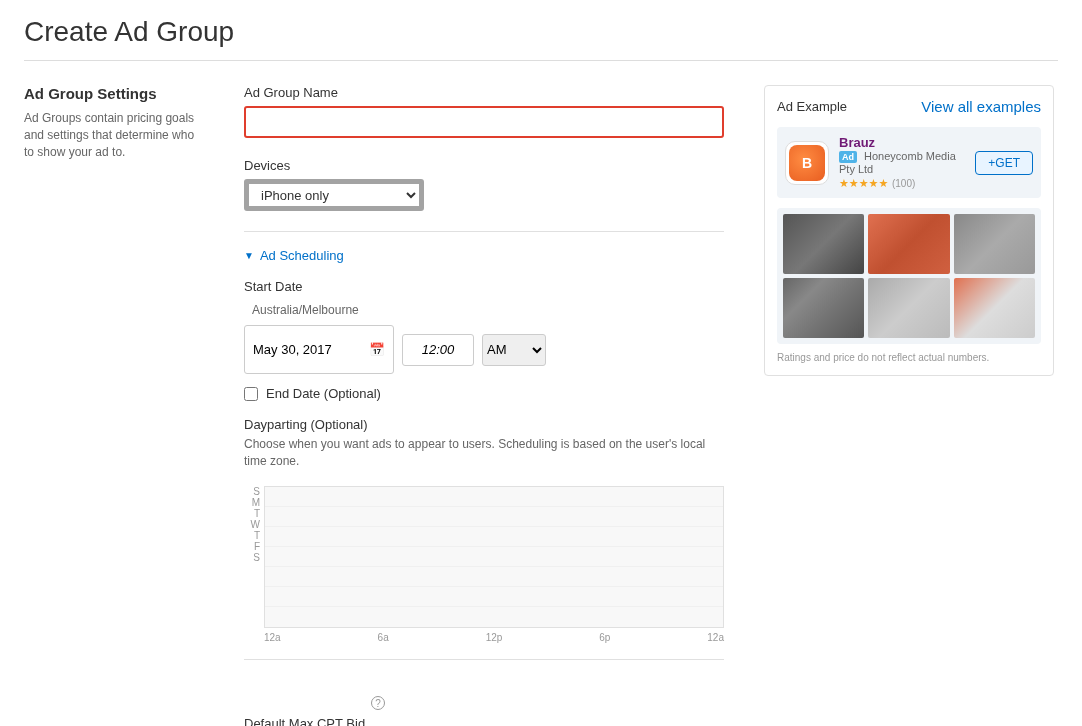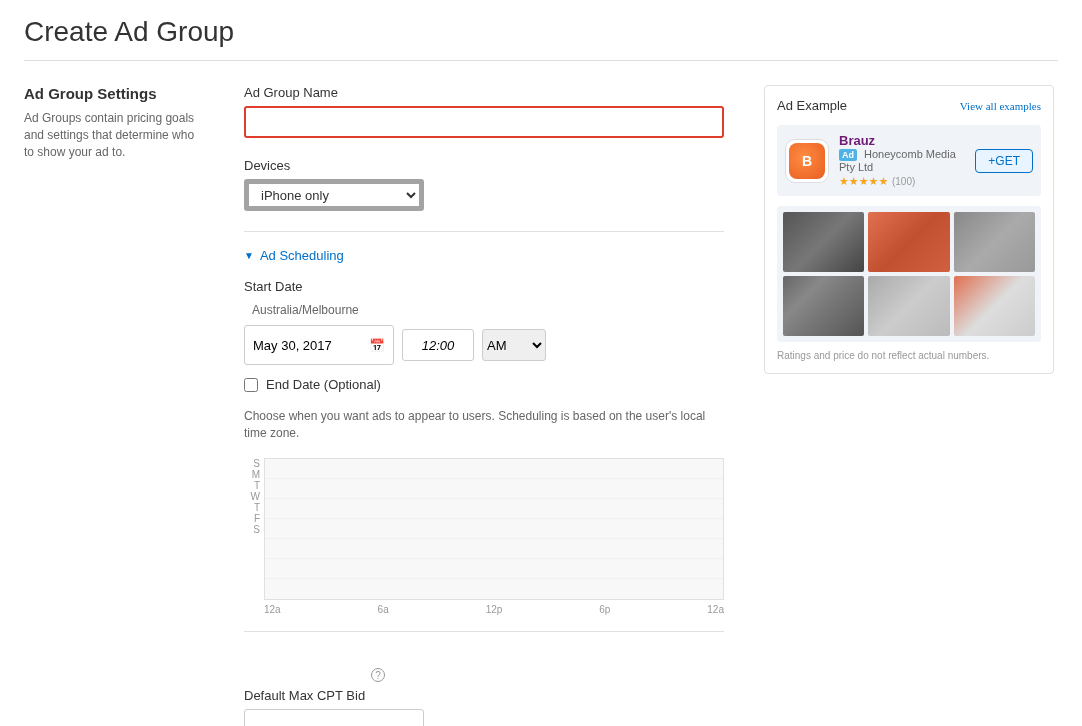--- a/index.html
+++ b/index.html
@@ -62,21 +62,21 @@
     .chevron-down { font-size: 10px; }
 
     .scheduling-section { }
     .scheduling-label { font-size: 13px; color: #333; margin-bottom: 8px; display: block; }
     .timezone-label { font-size: 12px; color: #666; margin-left: 8px; }
 
     .date-row { display: flex; align-items: center; gap: 8px; margin-bottom: 12px; }
     .date-input-wrap { position: relative; display: inline-flex; align-items: center; }
     .date-input {
       width: 150px;
-      height: 40px;
+      height: 49px;
       border: 1px solid #ccc;
       border-radius: 3px;
       padding: 0 32px 0 8px;
       font-size: 13px;
       outline: none;
     }
     .calendar-icon { position: absolute; right: 8px; color: #666; font-size: 13px; pointer-events: none; }
 
     .time-input {
       width: 72px;
@@ -139,21 +139,21 @@
       padding: 12px;
       background: #fff;
     }
     .ad-example-header {
       display: flex;
       justify-content: space-between;
       align-items: center;
       margin-bottom: 12px;
     }
     .ad-example-title { font-size: 13px; color: #333; }
-    .view-all-link { font-size: 11px; color: #0070c9; cursor: pointer; text-decoration: none; font-family: Liberation Serif, serif; }
+    .view-all-link { font-size: 15px; color: #0070c9; cursor: pointer; text-decoration: none; }
 
     .app-info-row {
       display: flex;
       align-items: center;
       gap: 10px;
       margin-bottom: 10px;
       background: #f0f4f8;
       padding: 8px;
       border-radius: 4px;
     }
@@ -263,20 +263,21 @@
             <option>AM</option>
             <option>PM</option>
           </select>
         </div>
 
         <div class="end-date-row">
           <input type="checkbox" class="checkbox" style="">
           <span class="end-date-label">End Date (Optional)</span>
         </div>
 
+        <div class="dayparting-title">Dayparting (Optional)</div>
         <div class="dayparting-desc">Choose when you want ads to appear to users. Scheduling is based on the user's local time zone.</div>
 
         <div style="display:flex; align-items:stretch; margin-bottom:4px;">
           <div style="width:20px; flex-shrink:0;">
             <div class="day-label">S</div>
             <div class="day-label">M</div>
             <div class="day-label">T</div>
             <div class="day-label">W</div>
             <div class="day-label">T</div>
             <div class="day-label">F</div>

